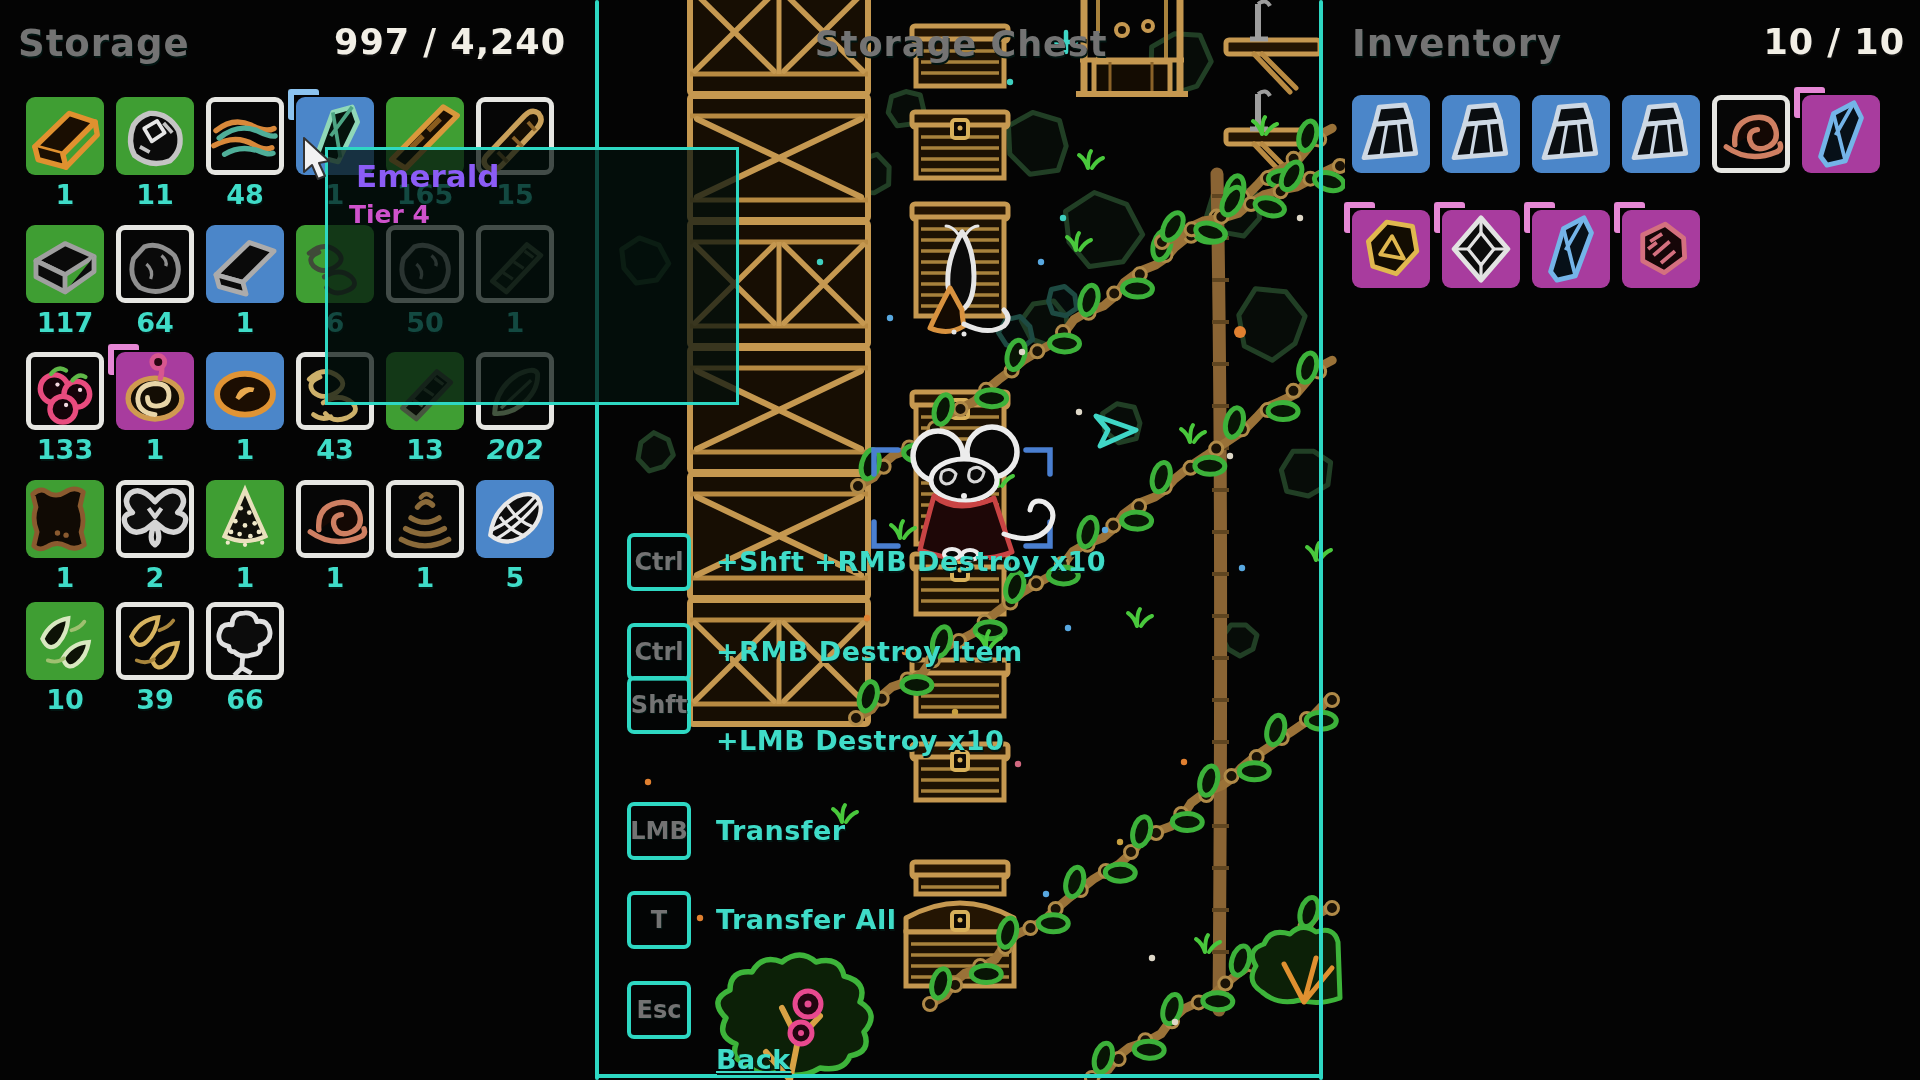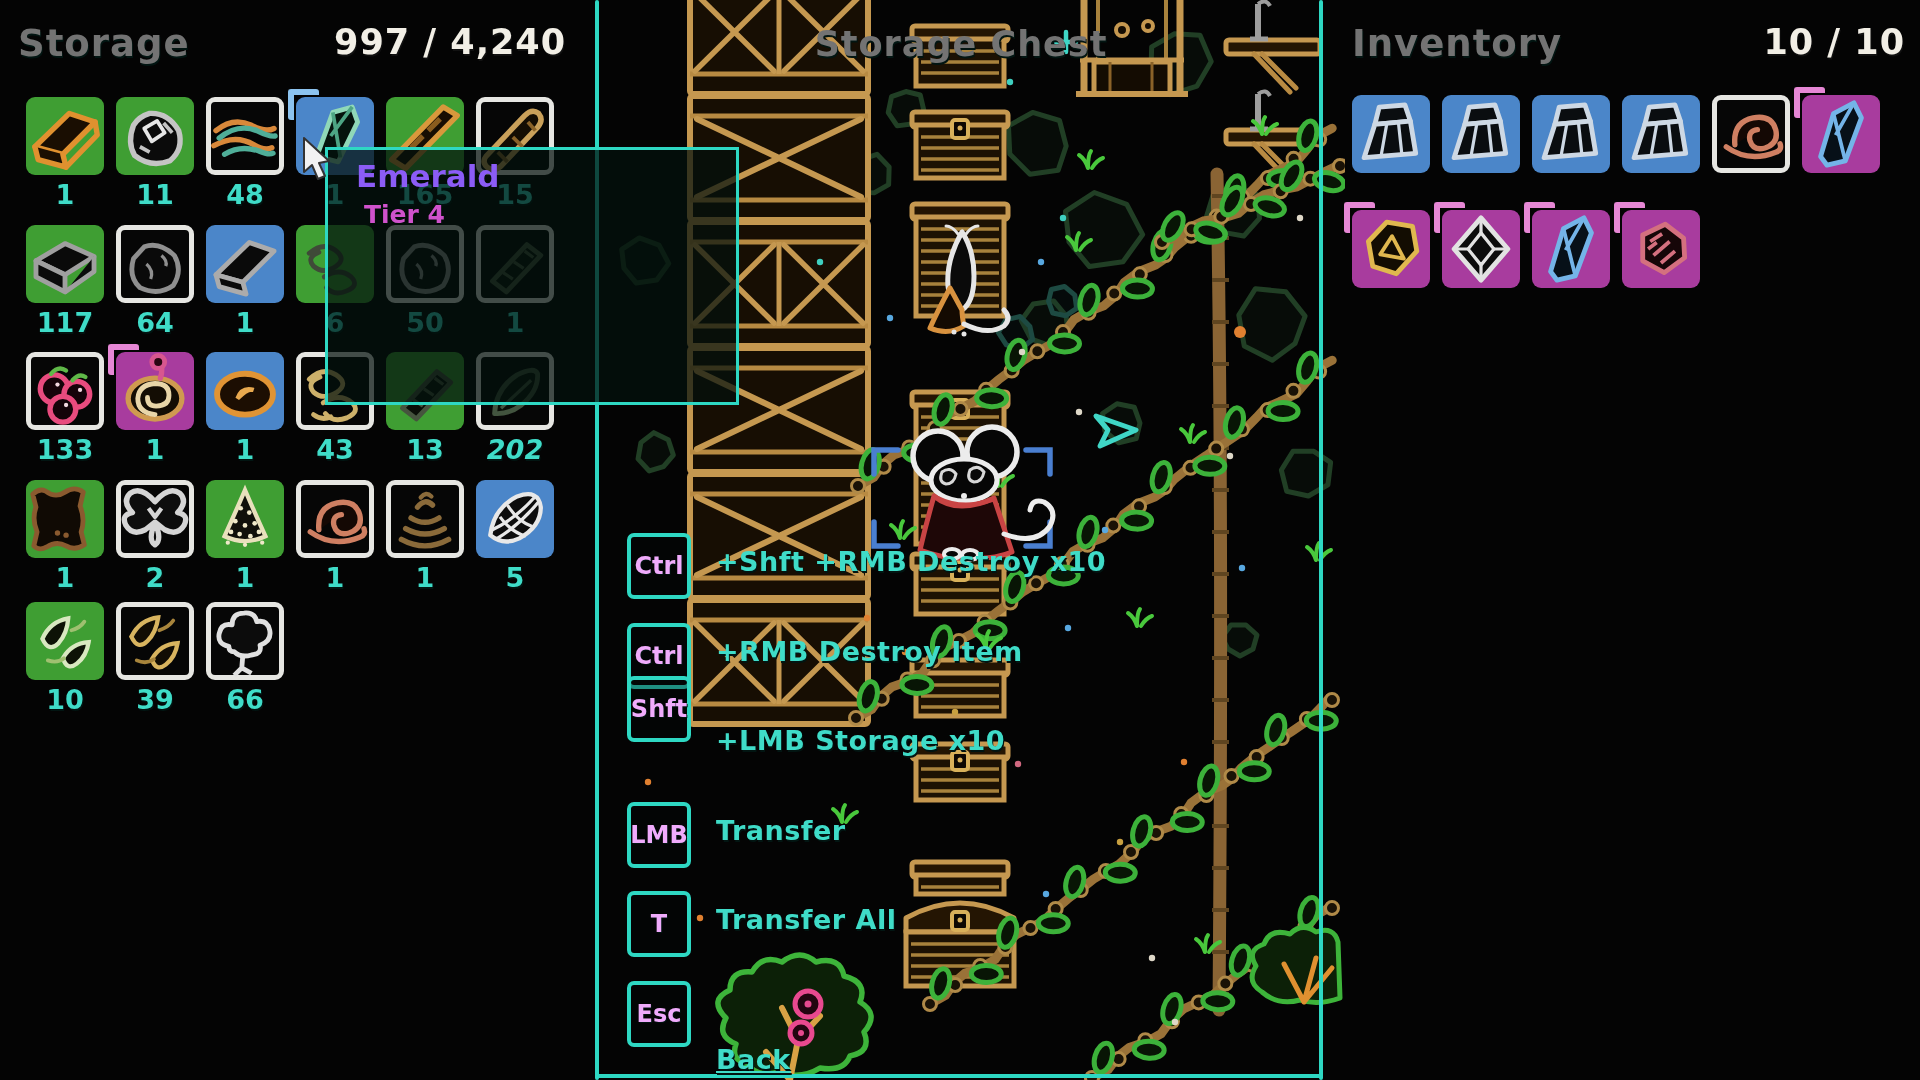--- a/index.html
+++ b/index.html
@@ -22,29 +22,29 @@
     border-left:6px solid;border-top:6px solid;border-radius:3px;}
   .bracket--blue{border-color:#8cc3ef;}
   .bracket--pink{border-color:#e687d5;}
   .count{position:absolute;width:86px;text-align:center;font-size:27px;font-weight:700;
     color:#3fdcc8;text-shadow:1px 2px 0 #021512;z-index:2;}
   .vline{position:absolute;top:0;width:4px;height:1080px;background:#2ed8c3;z-index:3;border-radius:2px;}
   #mid-bottom-line{position:absolute;left:595px;top:1074px;width:728px;height:4px;background:#2ed8c3;z-index:3;}
   #chest-title{position:absolute;left:600px;top:24px;width:722px;text-align:center;
     font-size:35px;font-weight:700;z-index:3;letter-spacing:1px;}
   #keybinds{position:absolute;left:0;top:0;z-index:3;}
-  .keybox{position:absolute;left:627px;width:64px;height:66px;border:4px solid #2ed8c3;border-radius:7px;
+  .keybox{position:absolute;left:627px;width:64px;height:58px;border:4px solid #2ed8c3;border-radius:7px;
     display:flex;align-items:center;justify-content:center;font-size:24px;font-weight:700;
-    color:#f0abfc;text-shadow:1px 1px 0 #021512;background:rgba(2,10,9,0.35);box-sizing:border-box;}
+    color:#737373;text-shadow:1px 1px 0 #021512;background:rgba(2,10,9,0.35);box-sizing:border-box;}
   .keylabel{position:absolute;left:716px;height:58px;line-height:58px;font-size:27px;font-weight:700;
     color:#3fdcc8;text-shadow:1px 2px 0 #021512;white-space:nowrap;letter-spacing:0.5px;}
   #tooltip{position:absolute;left:325px;top:147px;width:414px;height:258px;z-index:4;
     border:3px solid #2ed8c3;background:rgba(3,17,13,0.72);box-sizing:border-box;}
   #tooltip-title{position:absolute;left:28px;top:8px;font-size:31px;font-weight:700;color:#8b5cf6;}
-  #tooltip-tier{position:absolute;left:36px;top:50px;font-size:25px;font-weight:700;color:#cf52cc;}
+  #tooltip-tier{position:absolute;left:21px;top:50px;font-size:25px;font-weight:700;color:#cf52cc;}
   #tooltip-desc{position:absolute;left:28px;top:94px;font-size:18px;font-weight:600;
     color:#ece5d4;line-height:23px;letter-spacing:0.3px;}
   #cursor{position:absolute;left:301px;top:136px;z-index:6;}
 </style>
 </head>
 <body>
 
 <div id="stage">
 
   <svg id="world" width="1345" height="1080" viewBox="0 0 1345 1080">
@@ -716,21 +716,21 @@
   <div class="vline" style="left:1319px;"></div>
   <div id="mid-bottom-line"></div>
   <div id="chest-title" class="tealtext">Storage Chest</div>
 
   <div id="keybinds">
       <div class="keybox" style="top: 533px;">Ctrl</div>
       <div class="keylabel" style="top: 533px;">+Shft +RMB Destroy x10</div>
       <div class="keybox" style="top: 623px;">Ctrl</div>
       <div class="keylabel" style="top: 623px;">+RMB Destroy Item</div>
       <div class="keybox" style="top: 676px;">Shft</div>
-      <div class="keylabel" style="top: 712px;">+LMB Storage x10</div>
+      <div class="keylabel" style="top: 712px;">+LMB Destroy x10</div>
       <div class="keybox" style="top: 802px;">LMB</div>
       <div class="keylabel" style="top: 802px;">Transfer</div>
       <div class="keybox" style="top: 891px;">T</div>
       <div class="keylabel" style="top: 891px;">Transfer All</div>
       <div class="keybox" style="top: 981px;">Esc</div>
       <div class="keylabel" style="top: 1031px; text-decoration: underline;">Back</div>
     </div>
 
   <div class="panel-title tealtext" style="left:1352px;top:22px;">Inventory</div>
   <div class="panel-count whitetext" style="left:1700px;top:22px;width:205px;">10 / 10</div>

